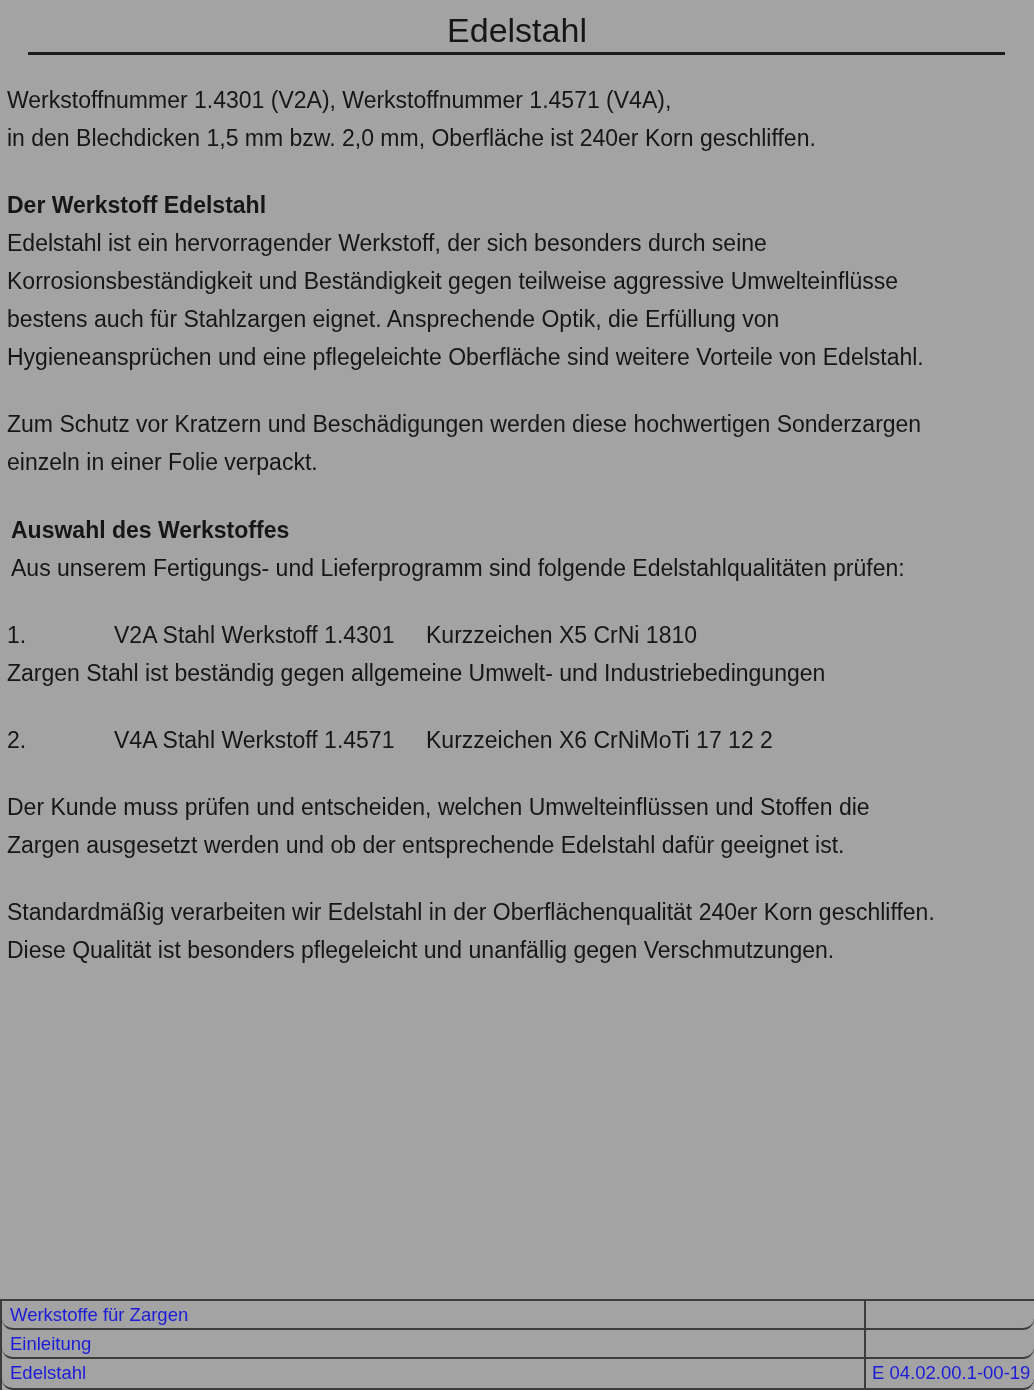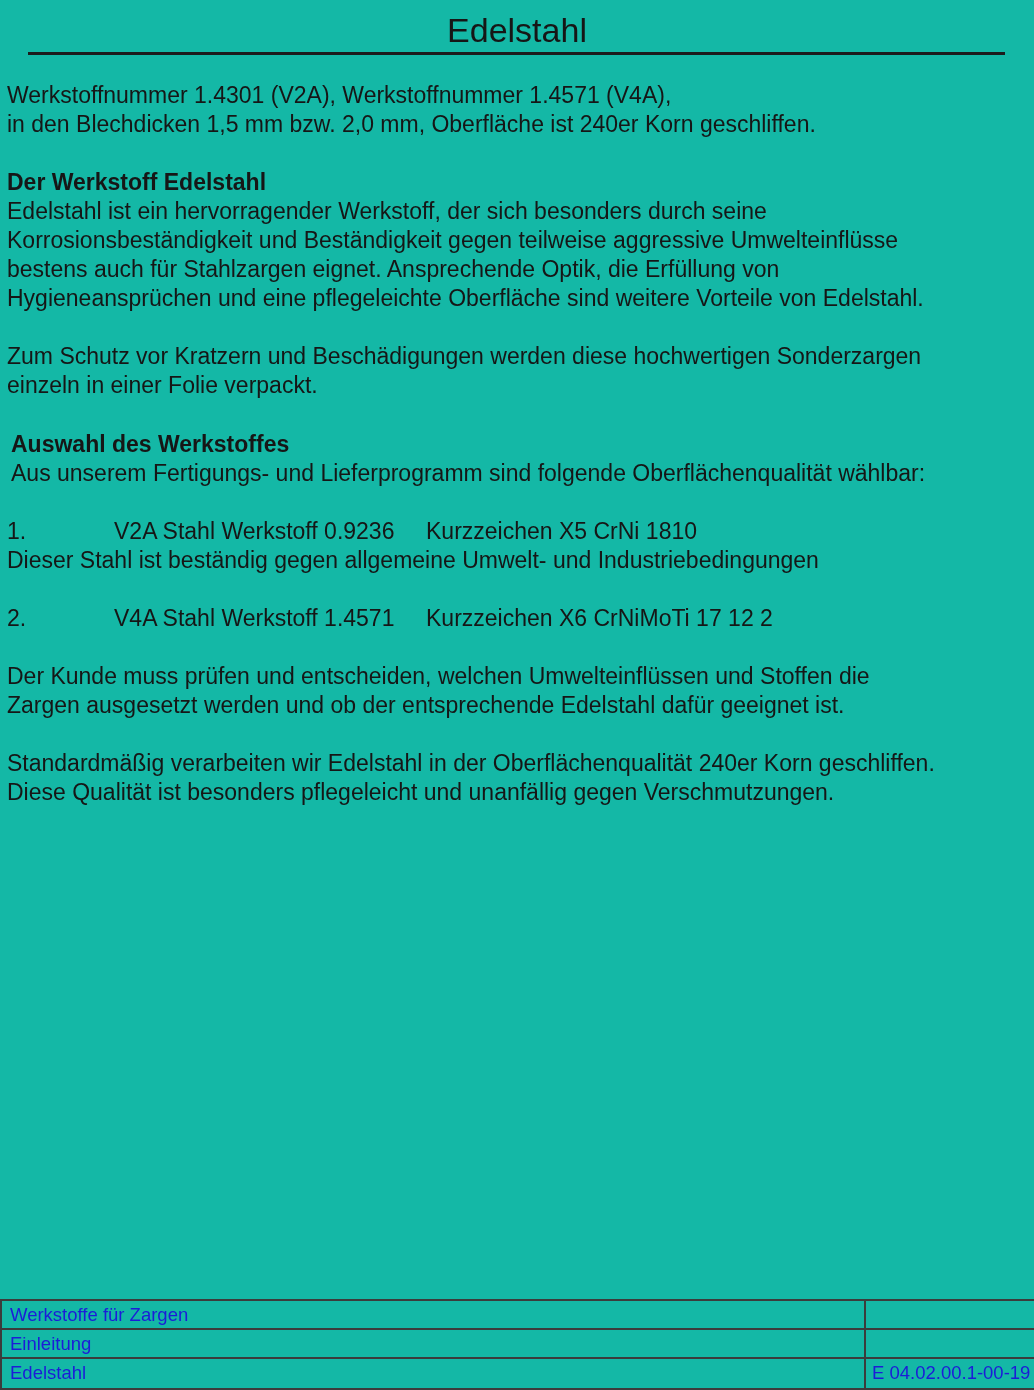--- a/index.html
+++ b/index.html
@@ -1,59 +1,60 @@
 <!DOCTYPE html>
 <html style="--link-blue: #1c1cd8;"><head>
 <meta charset="utf-8">
 <style>
   html,body { margin:0; padding:0; background:#ffffff; }
   .page {
     position:relative;
     width:1034px; height:1390px;
-    background:#14b8a6;
+    background:#a3a3a3;
     font-family:"Liberation Sans", sans-serif;
     color:#161616;
     overflow:hidden;
   }
   .title {
     text-align:center;
     font-size:34px;
     line-height:38px;
     padding-top:11px;
     color:#161616;
   }
   .title-rule {
     height:3px;
     background:#1c1c1c;
     margin:3px 29px 0 28px;
   }
   .content {
     margin:26px 14px 0 7px;
     font-size:23px;
-    line-height:29px;
+    line-height:38px;
   }
   .para { margin:0 0 29.2px 0; }
   .pre  { white-space:pre-line; }
   .h    { font-weight:bold; }
   .bold { font-weight:normal; }
   .indent { padding-left:4px; }
   .tnum  { display:inline-block; width:107px; }
   .tname { display:inline-block; width:312px; }
   .footer {
     position:absolute;
     left:0; right:0; top:1299px;
     border-top:2px solid #3c3c3c;
     border-left:2px solid #3c3c3c;
     font-size:18.5px;
   }
   .frow {
     display:flex;
     box-sizing:border-box;
     height:29px;
     border-bottom:2px solid #3c3c3c;
+    border-radius:11px;
   }
   .frow.last { height:31px; }
   .fleft {
     box-sizing:border-box;
     width:864px;
     border-right:2px solid #3c3c3c;
     padding:3px 0 0 8px;
     overflow:hidden;
   }
   .fright {
@@ -83,26 +84,26 @@
 Korrosionsbeständigkeit und Beständigkeit gegen teilweise aggressive Umwelteinflüsse
 bestens auch für Stahlzargen eignet. Ansprechende Optik, die Erfüllung von
 Hygieneansprüchen und eine pflegeleichte Oberfläche sind weitere Vorteile von Edelstahl.</div>
     </div>
 
     <div class="para pre">Zum Schutz vor Kratzern und Beschädigungen werden diese hochwertigen Sonderzargen
 einzeln in einer Folie verpackt.</div>
 
     <div class="para indent">
       <div class="h">Auswahl des Werkstoffes</div>
-      <div class="pre">Aus unserem Fertigungs- und Lieferprogramm sind folgende Oberflächenqualität wählbar:</div>
+      <div class="pre">Aus unserem Fertigungs- und Lieferprogramm sind folgende Edelstahlqualitäten prüfen:</div>
     </div>
 
     <div class="para">
-      <div><span class="tnum">1.</span><span class="tname">V2A Stahl Werkstoff 0.9236</span><span>Kurzzeichen X5 CrNi 1810</span></div>
-      <div class="pre">Dieser Stahl ist beständig gegen allgemeine Umwelt- und Industriebedingungen</div>
+      <div><span class="tnum">1.</span><span class="tname">V2A Stahl Werkstoff 1.4301</span><span>Kurzzeichen X5 CrNi 1810</span></div>
+      <div class="pre">Zargen Stahl ist beständig gegen allgemeine Umwelt- und Industriebedingungen</div>
     </div>
 
     <div class="para">
       <div><span class="tnum">2.</span><span class="tname">V4A Stahl Werkstoff 1.4571</span><span>Kurzzeichen X6 CrNiMoTi 17 12 2</span></div>
     </div>
 
     <div class="para pre bold">Der Kunde muss prüfen und entscheiden, welchen Umwelteinflüssen und Stoffen die
 Zargen ausgesetzt werden und ob der entsprechende Edelstahl dafür geeignet ist.</div>
 
     <div class="para pre">Standardmäßig verarbeiten wir Edelstahl in der Oberflächenqualität 240er Korn geschliffen.

